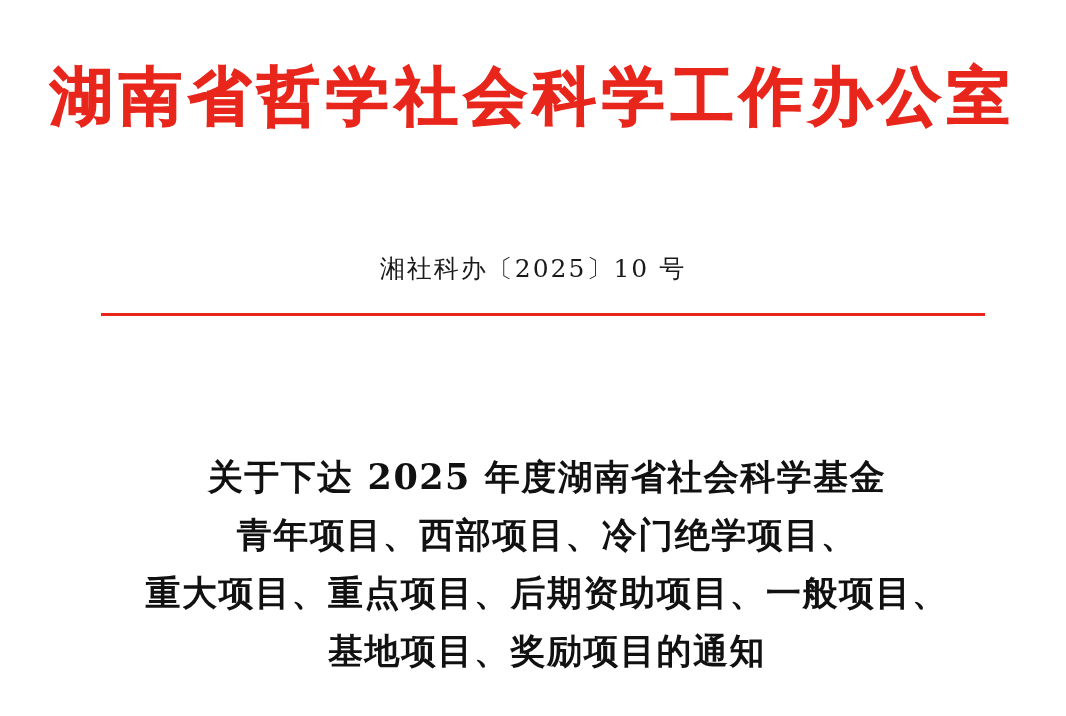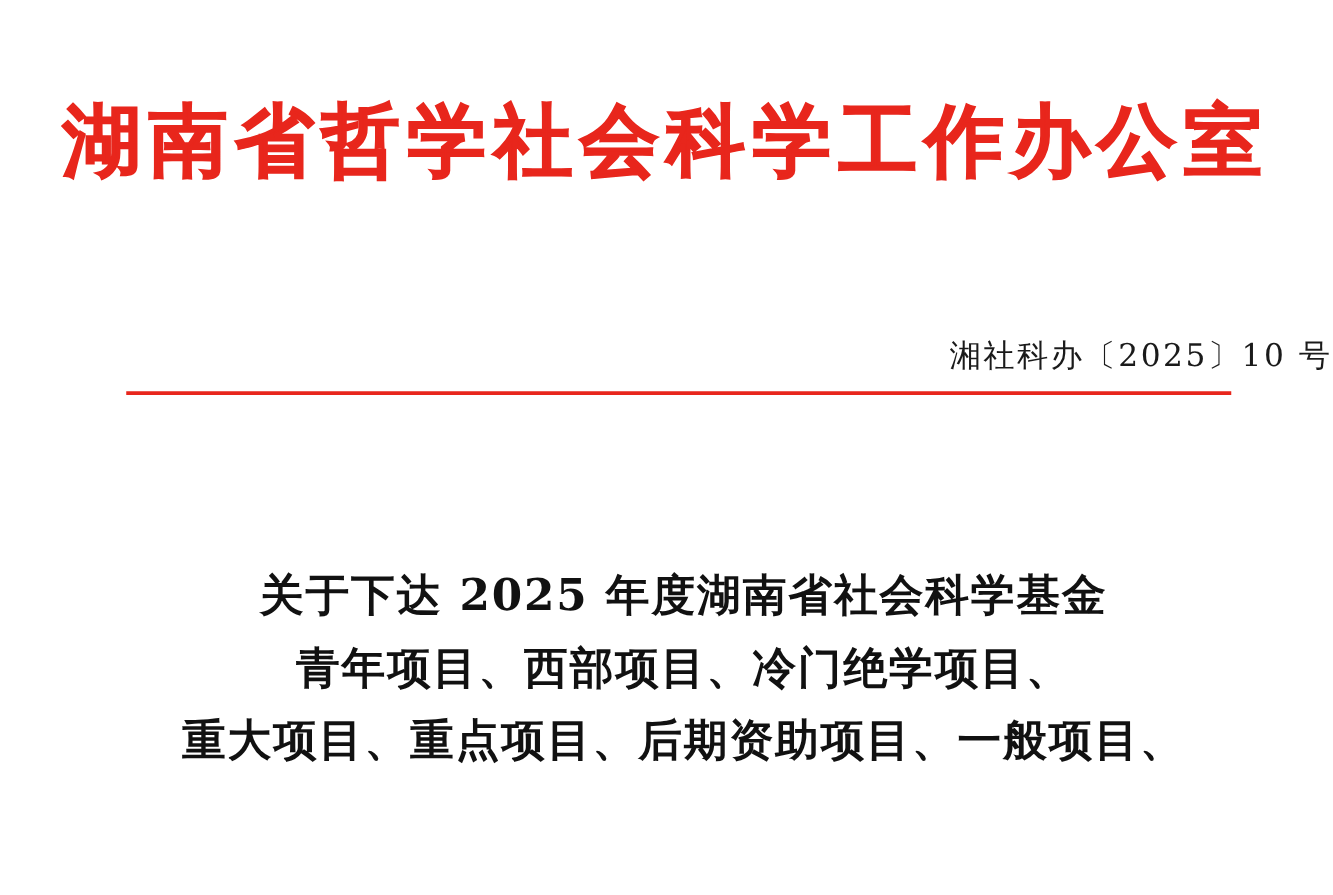--- a/index.html
+++ b/index.html
@@ -27,30 +27,29 @@
     left: 0;
     width: 100%;
     text-align: center;
     color: #e8261c;
     font-family: "DejaVu Serif", "Liberation Serif", serif;
     font-weight: bold;
     font-size: 63px;
     letter-spacing: 6px;
     line-height: 1.1;
     white-space: nowrap;
-    margin-top: 16px;
     -webkit-text-stroke: 1.2px #e8261c;
   }
   
   .doc-number {
     position: absolute;
-    top: 268px;
+    top: 252px;
     left: 0;
     width: 100%;
-    text-align: right;
+    text-align: center;
     color: #1a1a1a;
     font-family: "DejaVu Serif", "Liberation Serif", serif;
     font-size: 25px;
     letter-spacing: 2px;
     white-space: nowrap;
   }
   
   .red-rule {
     position: absolute;
     top: 313px;
@@ -87,15 +86,16 @@
   <div class="masthead">湖南省哲学社会科学工作办公室</div>
 
   <div class="doc-number">湘社科办〔2025〕10 号</div>
 
   <div class="red-rule"></div>
 
   <div class="title-block">
     <span class="tline">关于下达 2025 年度湖南省社会科学基金</span>
     <span class="tline">青年项目、西部项目、冷门绝学项目、</span>
     <span class="tline">重大项目、重点项目、后期资助项目、一般项目、</span>
+    <span class="tline">基地项目、奖励项目的通知</span>
   </div>
 
 </div>
 
 </body></html>

